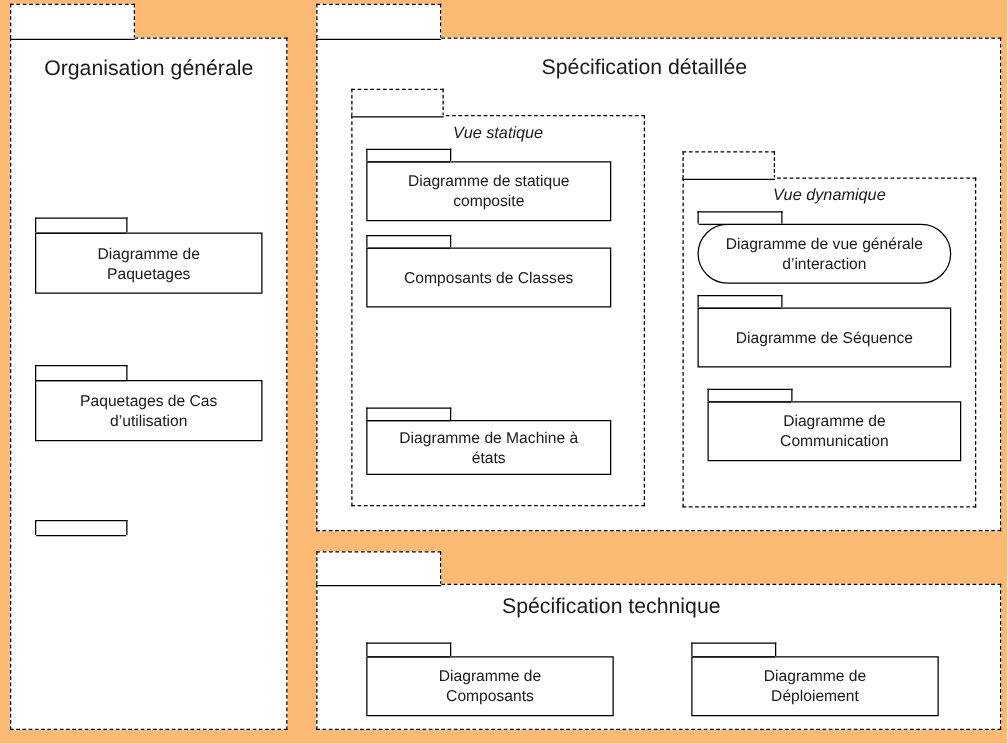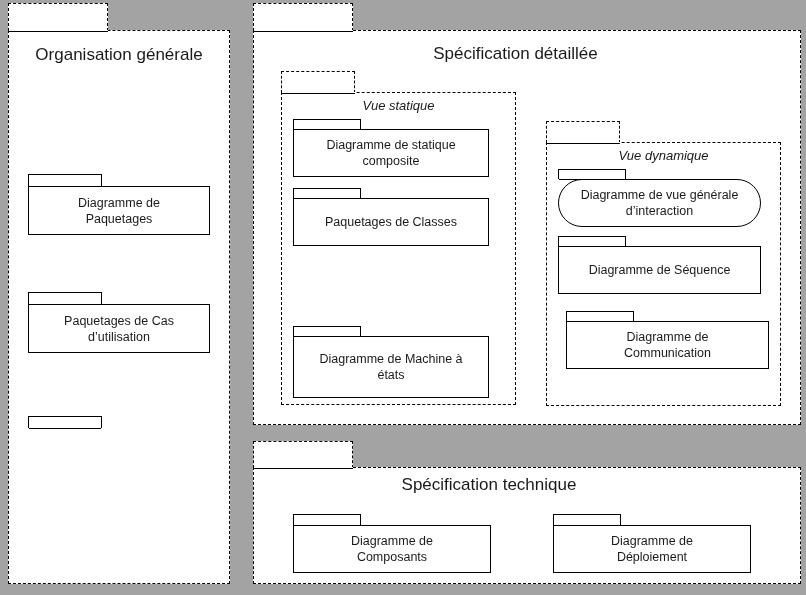--- a/index.html
+++ b/index.html
@@ -10,21 +10,21 @@
   }
   body {
     font-family: "Liberation Sans", sans-serif;
     color: #1a1a1a;
   }
 
   #canvas {
     position: relative;
     width: 806px;
     height: 595px;
-    background: #a3a3a3;
+    background: #fdba74;
     overflow: hidden;
   }
 
   
 
   
   .pkg {
     position: absolute;
     box-sizing: border-box;
   }
@@ -189,29 +189,29 @@
             <div class="leaf-label">Diagramme de statique
 composite</div>
           </div>
         </div>
       </div>
 
       <div class="pkg solid" style="left:12px; top:117px; width:196px; height:58px;">
         <div class="pkg-tab" style="width:68px; height:10px;"></div>
         <div class="pkg-body" style="top:10px; width:196px; height:48px;">
           <div class="leaf-wrap">
-            <div class="leaf-label">Paquetages de Classes</div>
+            <div class="leaf-label">Composants de Classes</div>
           </div>
         </div>
       </div>
 
 
       <div class="pkg solid" style="left:12px; top:255px; width:196px; height:58px;">
         <div class="pkg-tab" style="width:68px; height:10px;"></div>
-        <div class="pkg-body" style="top:10px; width:196px; height:62px;">
+        <div class="pkg-body" style="top:10px; width:196px; height:44px;">
           <div class="leaf-wrap">
             <div class="leaf-label">Diagramme de Machine à
 états</div>
           </div>
         </div>
       </div>
     </div>
 
     <div class="pkg dashed" style="left:293px; top:118px; width:235px; height:285px;">
       <div class="pkg-tab" style="width:74px; height:22px;"></div>

